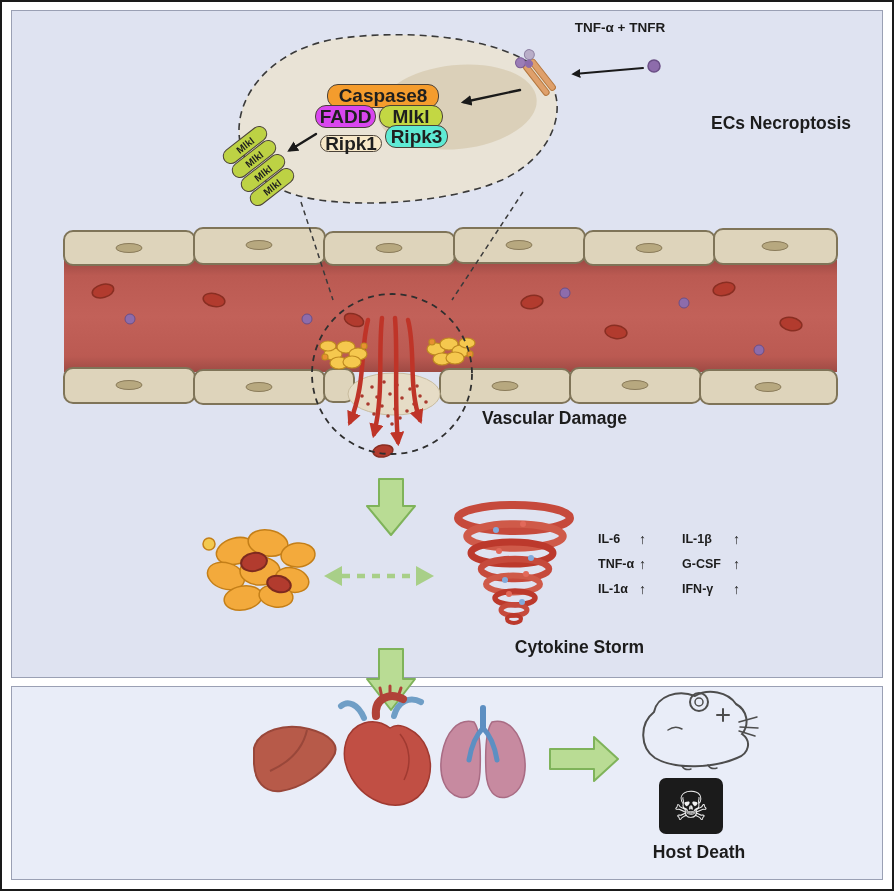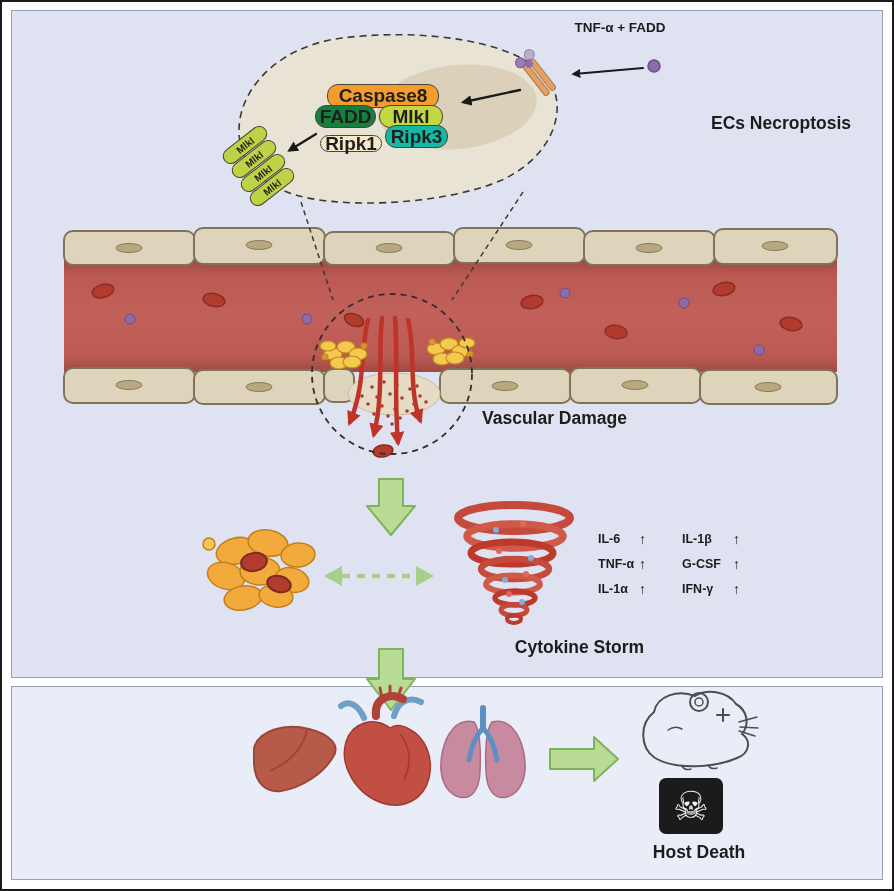--- a/index.html
+++ b/index.html
@@ -292,29 +292,29 @@
         <path d="M737,720 L755,715"></path>
           <path d="M738,725 L756,726"></path>
           <path d="M737,729 L753,734"></path>
         <path d="M666,728 Q673,723 680,727"></path>
         <path d="M680,764 Q683,769 689,767"></path>
           <path d="M706,763 Q709,768 715,766"></path>
       </g>
     </g>
   </svg>
 
-  <div class="lbl small center" style="left:538px; top:18px; width:160px;">TNF-α + FADD</div>
+  <div class="lbl small center" style="left:538px; top:18px; width:160px;">TNF-α + TNFR</div>
 
   <div class="lbl big center" style="left:664px; top:111px; width:230px;">ECs Necroptosis</div>
 
   <div class="pill" style="left:325px; top:82px;  width:112px; height:24px; background:#f49c2d;">Caspase8</div>
-  <div class="pill" style="left:313px; top:103px; width:61px;  height:23px; background:#15803d;">FADD</div>
+  <div class="pill" style="left:313px; top:103px; width:61px;  height:23px; background:#d946ef;">FADD</div>
   <div class="pill" style="left:377px; top:103px; width:64px;  height:23px; background:#c3d743;">Mlkl</div>
   <div class="pill" style="left:318px; top:133px; width:62px;  height:17px; background:#f7e8c8;">Ripk1</div>
-  <div class="pill" style="left:383px; top:123px; width:63px;  height:23px; background:#14b8a6;">Ripk3</div>
+  <div class="pill" style="left:383px; top:123px; width:63px;  height:23px; background:#5eead4;">Ripk3</div>
 
   <div class="olig" style="left:217px; top:135px;">Mlkl</div>
   <div class="olig" style="left:226px; top:149px;">Mlkl</div>
   <div class="olig" style="left:235px; top:163px;">Mlkl</div>
   <div class="olig" style="left:244px; top:177px;">Mlkl</div>
 
   <div class="lbl big" style="left:480px; top:406px;">Vascular Damage</div>
 
 
   <div class="lbl big center" style="left:480px; top:635px; width:195px;">Cytokine Storm</div>

